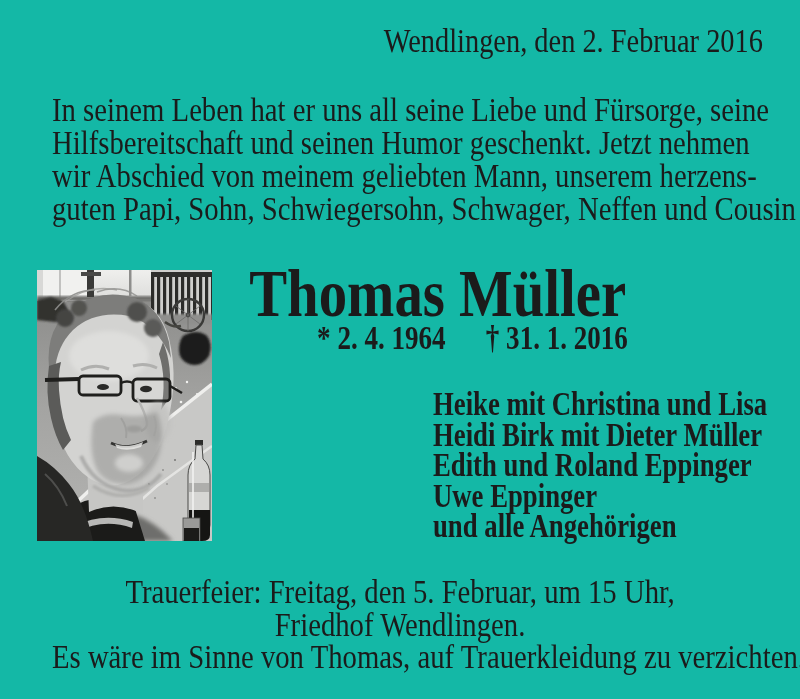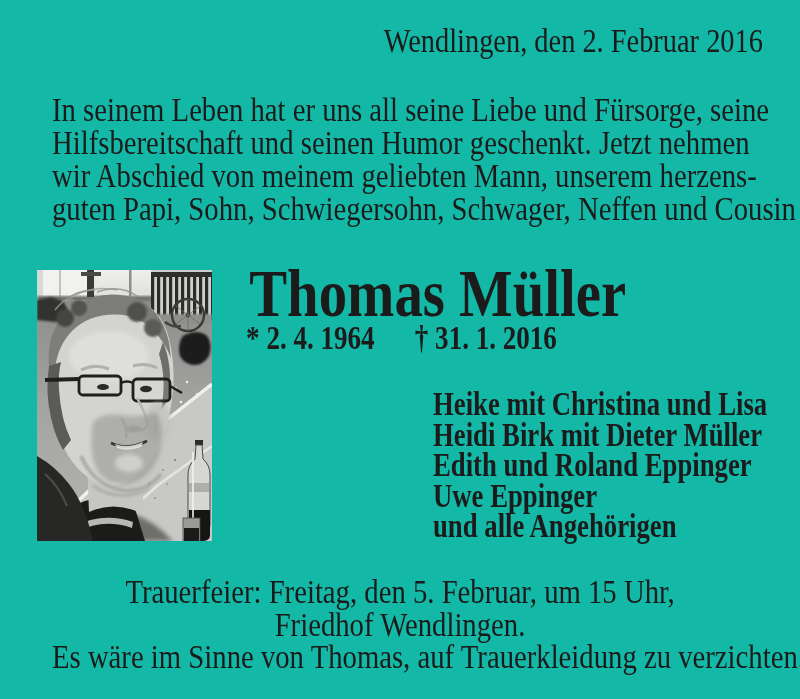--- a/index.html
+++ b/index.html
@@ -17,21 +17,21 @@
   }
   .intro .line{white-space:nowrap;}
   .photo{position:absolute;left:37px;top:270px;width:175px;height:271px;}
   .photo svg{display:block;}
   .name{
     position:absolute;top:259px;left:212px;width:520px;text-align:left;
     font-size:68px;line-height:68px;font-weight:bold;white-space:nowrap;
   }
   .name .cond{display:inline-block;transform:scaleX(0.835);transform-origin:50% 50%;}
   .dates{
-    position:absolute;top:322px;left:212px;width:520px;
+    position:absolute;top:322px;left:212px;width:520px;text-align:center;
     font-size:33px;line-height:33px;font-weight:bold;white-space:nowrap;
   }
   .dates .cond{display:inline-block;transform:scaleX(0.82);transform-origin:50% 50%;}
   .dates .birth{margin-right:49px;}
   .mourners{
     position:absolute;left:433px;top:389px;font-size:33px;line-height:30.5px;
     font-weight:bold;white-space:nowrap;transform:scaleX(0.81);transform-origin:0 0;
   }
   .service{
     position:absolute;top:576px;left:0;width:800px;text-align:center;

